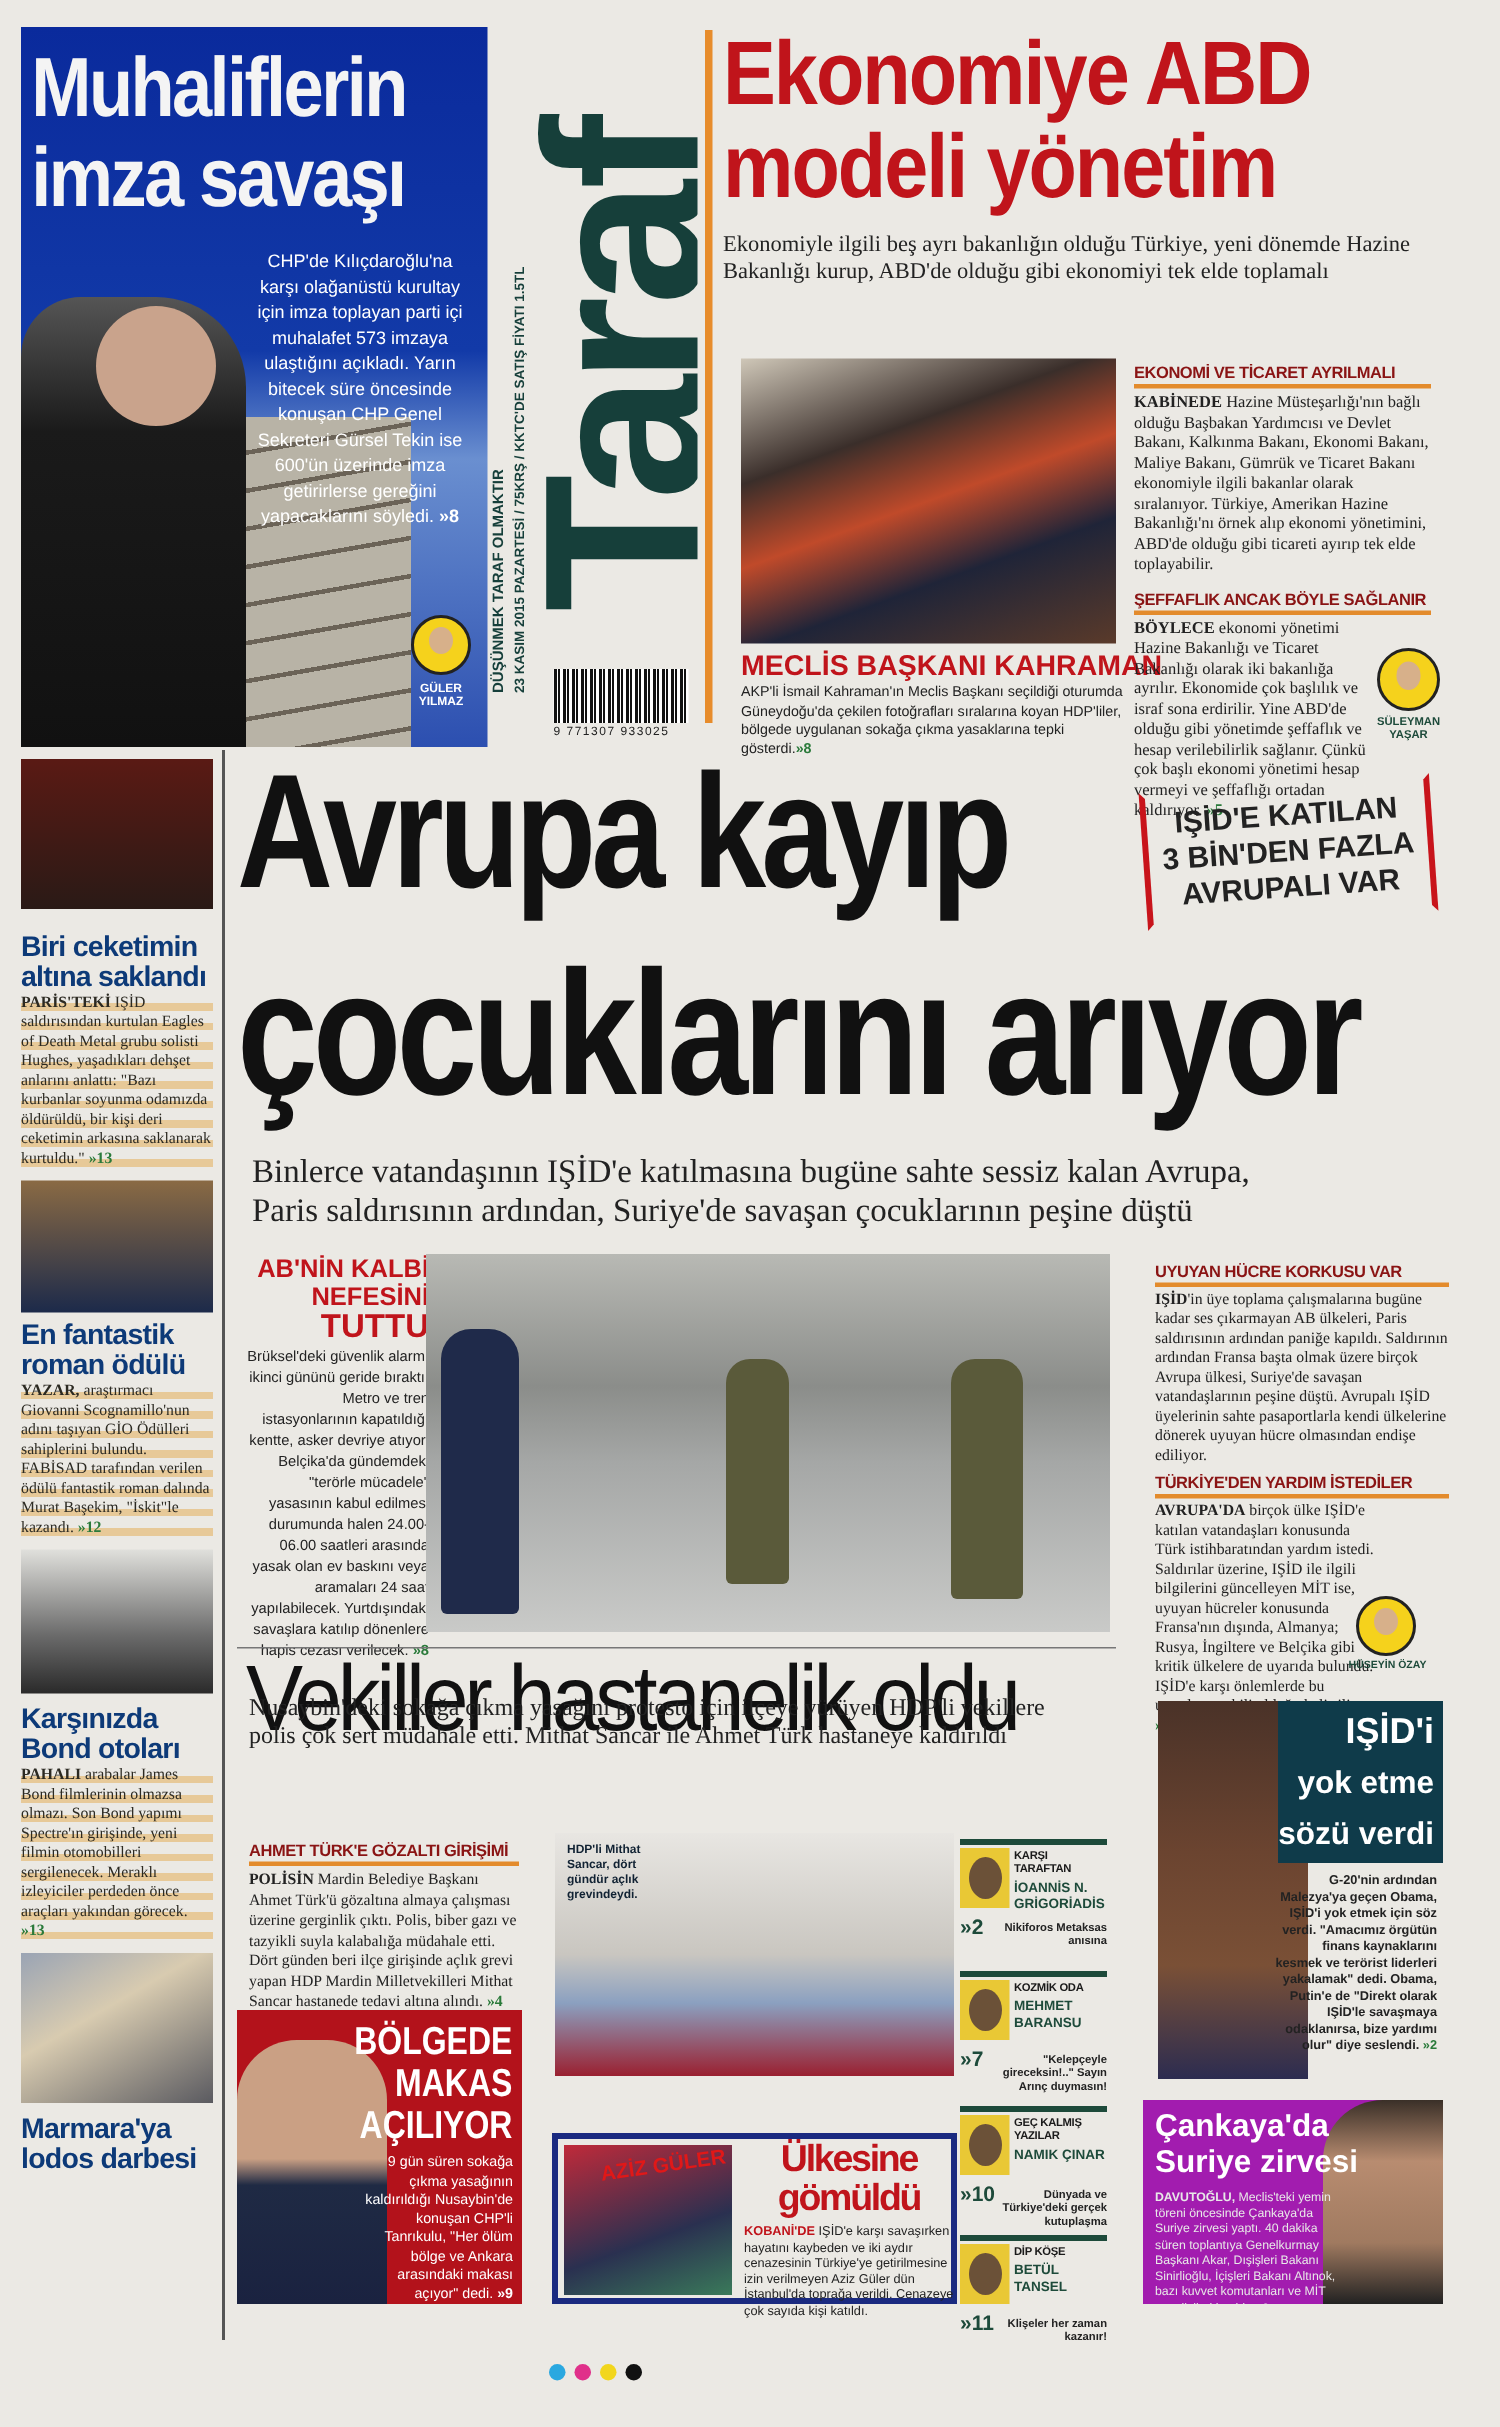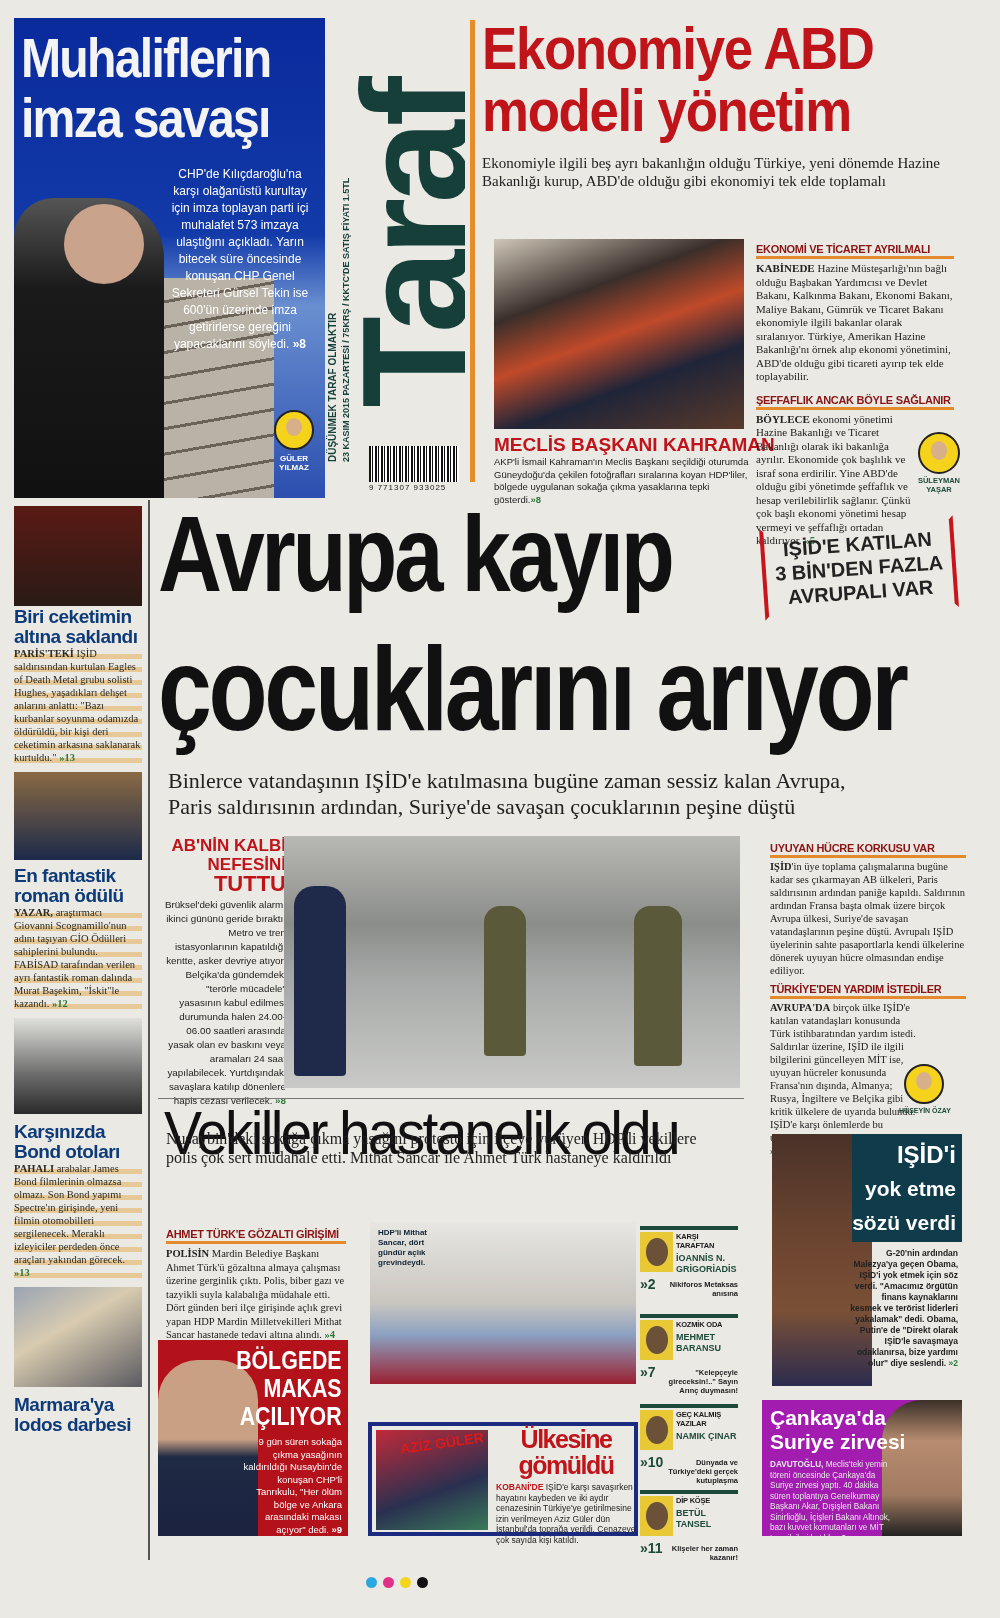--- a/index.html
+++ b/index.html
@@ -80,45 +80,45 @@
   <div class="sect">EKONOMİ VE TİCARET AYRILMALI</div>
   <div class="body-s" style="margin-top:3px"><b>KABİNEDE</b><span> Hazine Müsteşarlığı'nın bağlı olduğu Başbakan Yardımcısı ve Devlet Bakanı, Kalkınma Bakanı, Ekonomi Bakanı, Maliye Bakanı, Gümrük ve Ticaret Bakanı ekonomiyle ilgili bakanlar olarak sıralanıyor. Türkiye, Amerikan Hazine Bakanlığı'nı örnek alıp ekonomi yönetimini, ABD'de olduğu gibi ticareti ayırıp tek elde toplayabilir.</span></div>
   <div class="sect" style="margin-top:10px">ŞEFFAFLIK ANCAK BÖYLE SAĞLANIR</div>
   <div class="body-s" style="margin-top:3px;width:160px"><b>BÖYLECE</b><span> ekonomi yönetimi Hazine Bakanlığı ve Ticaret Bakanlığı olarak iki bakanlığa ayrılır. Ekonomide çok başlılık ve israf sona erdirilir. Yine ABD'de olduğu gibi yönetimde şeffaflık ve hesap verilebilirlik sağlanır. Çünkü çok başlı ekonomi yönetimi hesap vermeyi ve şeffaflığı ortadan kaldırıyor.</span> <b class="ref">»5</b></div>
 </div>
 <div class="avatar" style="left:918px;top:432px;width:42px;height:42px"></div>
 <div class="abs" style="left:908px;top:476px;width:62px;font-size:7.5px;font-weight:bold;color:#1d4a3a;text-align:center">SÜLEYMAN YAŞAR</div>
 
 <div class="abs left-col" style="left:14px;top:506px;width:128px">
   <div class="photo" style="position:relative;height:100px;background:linear-gradient(180deg,#5a1a14,#2a1a16)"></div>
-  <div class="lh" style="margin-top:1px">Biri ceketimin altına saklandı</div>
+  <div class="lh" style="margin-top:16px">Biri ceketimin altına saklandı</div>
   <div class="lt"><b>PARİS'TEKİ</b><span> IŞİD saldırısından kurtulan Eagles of Death Metal grubu solisti Hughes, yaşadıkları dehşet anlarını anlattı: "Bazı kurbanlar soyunma odamızda öldürüldü, bir kişi deri ceketimin arkasına saklanarak kurtuldu."</span> <b class="ref">»13</b></div>
 
   <div class="photo" style="position:relative;height:88px;margin-top:8px;background:linear-gradient(180deg,#8a6a44,#1c2a4a)"></div>
   <div class="lh" style="margin-top:6px">En fantastik roman ödülü</div>
-  <div class="lt"><b>YAZAR,</b><span> araştırmacı Giovanni Scognamillo'nun adını taşıyan GİO Ödülleri sahiplerini bulundu. FABİSAD tarafından verilen ayrı fantastik roman dalında Murat Başekim, "İskit"le kazandı.</span> <b class="ref">»12</b></div>
+  <div class="lt"><b>YAZAR,</b><span> araştırmacı Giovanni Scognamillo'nun adını taşıyan GİO Ödülleri sahiplerini bulundu. FABİSAD tarafından verilen ödülü fantastik roman dalında Murat Başekim, "İskit"le kazandı.</span> <b class="ref">»12</b></div>
 
   <div class="photo" style="position:relative;height:96px;margin-top:8px;background:linear-gradient(180deg,#e0e0dc,#6a6a6a 60%,#2a2a2a)"></div>
   <div class="lh" style="margin-top:8px">Karşınızda Bond otoları</div>
   <div class="lt"><b>PAHALI</b><span> arabalar James Bond filmlerinin olmazsa olmazı. Son Bond yapımı Spectre'ın girişinde, yeni filmin otomobilleri sergilenecek. Meraklı izleyiciler perdeden önce araçları yakından görecek.</span> <b class="ref">»13</b></div>
 
   <div class="photo" style="position:relative;height:100px;margin-top:8px;background:linear-gradient(150deg,#9aa4b4,#d8cbb0 40%,#5a5a60)"></div>
   <div class="lh" style="margin-top:8px">Marmara'ya lodos darbesi</div>
 </div>
 <div class="abs" style="left:148px;top:500px;width:2px;height:1060px;background:#555"></div>
 
 <div class="abs main-head" style="left:158px;top:500px;font-size:108px;line-height:108px">Avrupa kayıp</div>
 <div class="abs main-head" style="left:158px;top:630px;font-size:118px;line-height:118px">çocuklarını arıyor</div>
 <div class="abs box-red" style="left:762px;top:522px;width:194px;height:92px;transform:rotate(-4deg);text-align:center;padding-top:6px">
   <div style="font-weight:900;font-size:20px;line-height:24px;color:#222">IŞİD'E KATILAN</div>
   <div style="font-weight:900;font-size:20px;line-height:24px;color:#222">3 BİN'DEN FAZLA</div>
   <div style="font-weight:900;font-size:20px;line-height:24px;color:#222">AVRUPALI VAR</div>
 </div>
 <div class="abs serif" style="left:168px;top:768px;font-size:22px;line-height:26px;white-space:nowrap">
-  <div>Binlerce vatandaşının IŞİD'e katılmasına bugüne zaman sessiz kalan Avrupa,</div>
+  <div>Binlerce vatandaşının IŞİD'e katılmasına bugüne sahte sessiz kalan Avrupa,</div>
   <div>Paris saldırısının ardından, Suriye'de savaşan çocuklarının peşine düştü</div>
 </div>
 
 <div class="abs" style="left:164px;top:836px;width:122px;text-align:right">
   <div class="h-red" style="font-size:17px;line-height:19px;letter-spacing:0"><span>AB'NİN KALBİ</span><br><span>NEFESİNİ</span><br><span style="font-size:22px">TUTTU</span></div>
   <div style="font-size:9.8px;line-height:14px;margin-top:3px"><span>Brüksel'deki güvenlik alarmı ikinci gününü geride bıraktı. Metro ve tren istasyonlarının kapatıldığı kentte, asker devriye atıyor. Belçika'da gündemdeki "terörle mücadele" yasasının kabul edilmesi durumunda halen 24.00-06.00 saatleri arasında yasak olan ev baskını veya aramaları 24 saat yapılabilecek. Yurtdışındaki savaşlara katılıp dönenlere hapis cezası verilecek.</span> <b class="ref">»8</b></div>
 </div>
 <div class="photo" style="left:284px;top:836px;width:456px;height:252px;background:linear-gradient(180deg,#b8b9b4 0%,#8b8d8a 35%,#a5a7a6 55%,#c9cac8 100%)">
   <div style="position:absolute;left:10px;top:50px;width:52px;height:190px;background:#1f2a4a;border-radius:20px 20px 4px 4px"></div>
   <div style="position:absolute;left:200px;top:70px;width:42px;height:150px;background:#5a5a3a;border-radius:16px 16px 4px 4px"></div>

